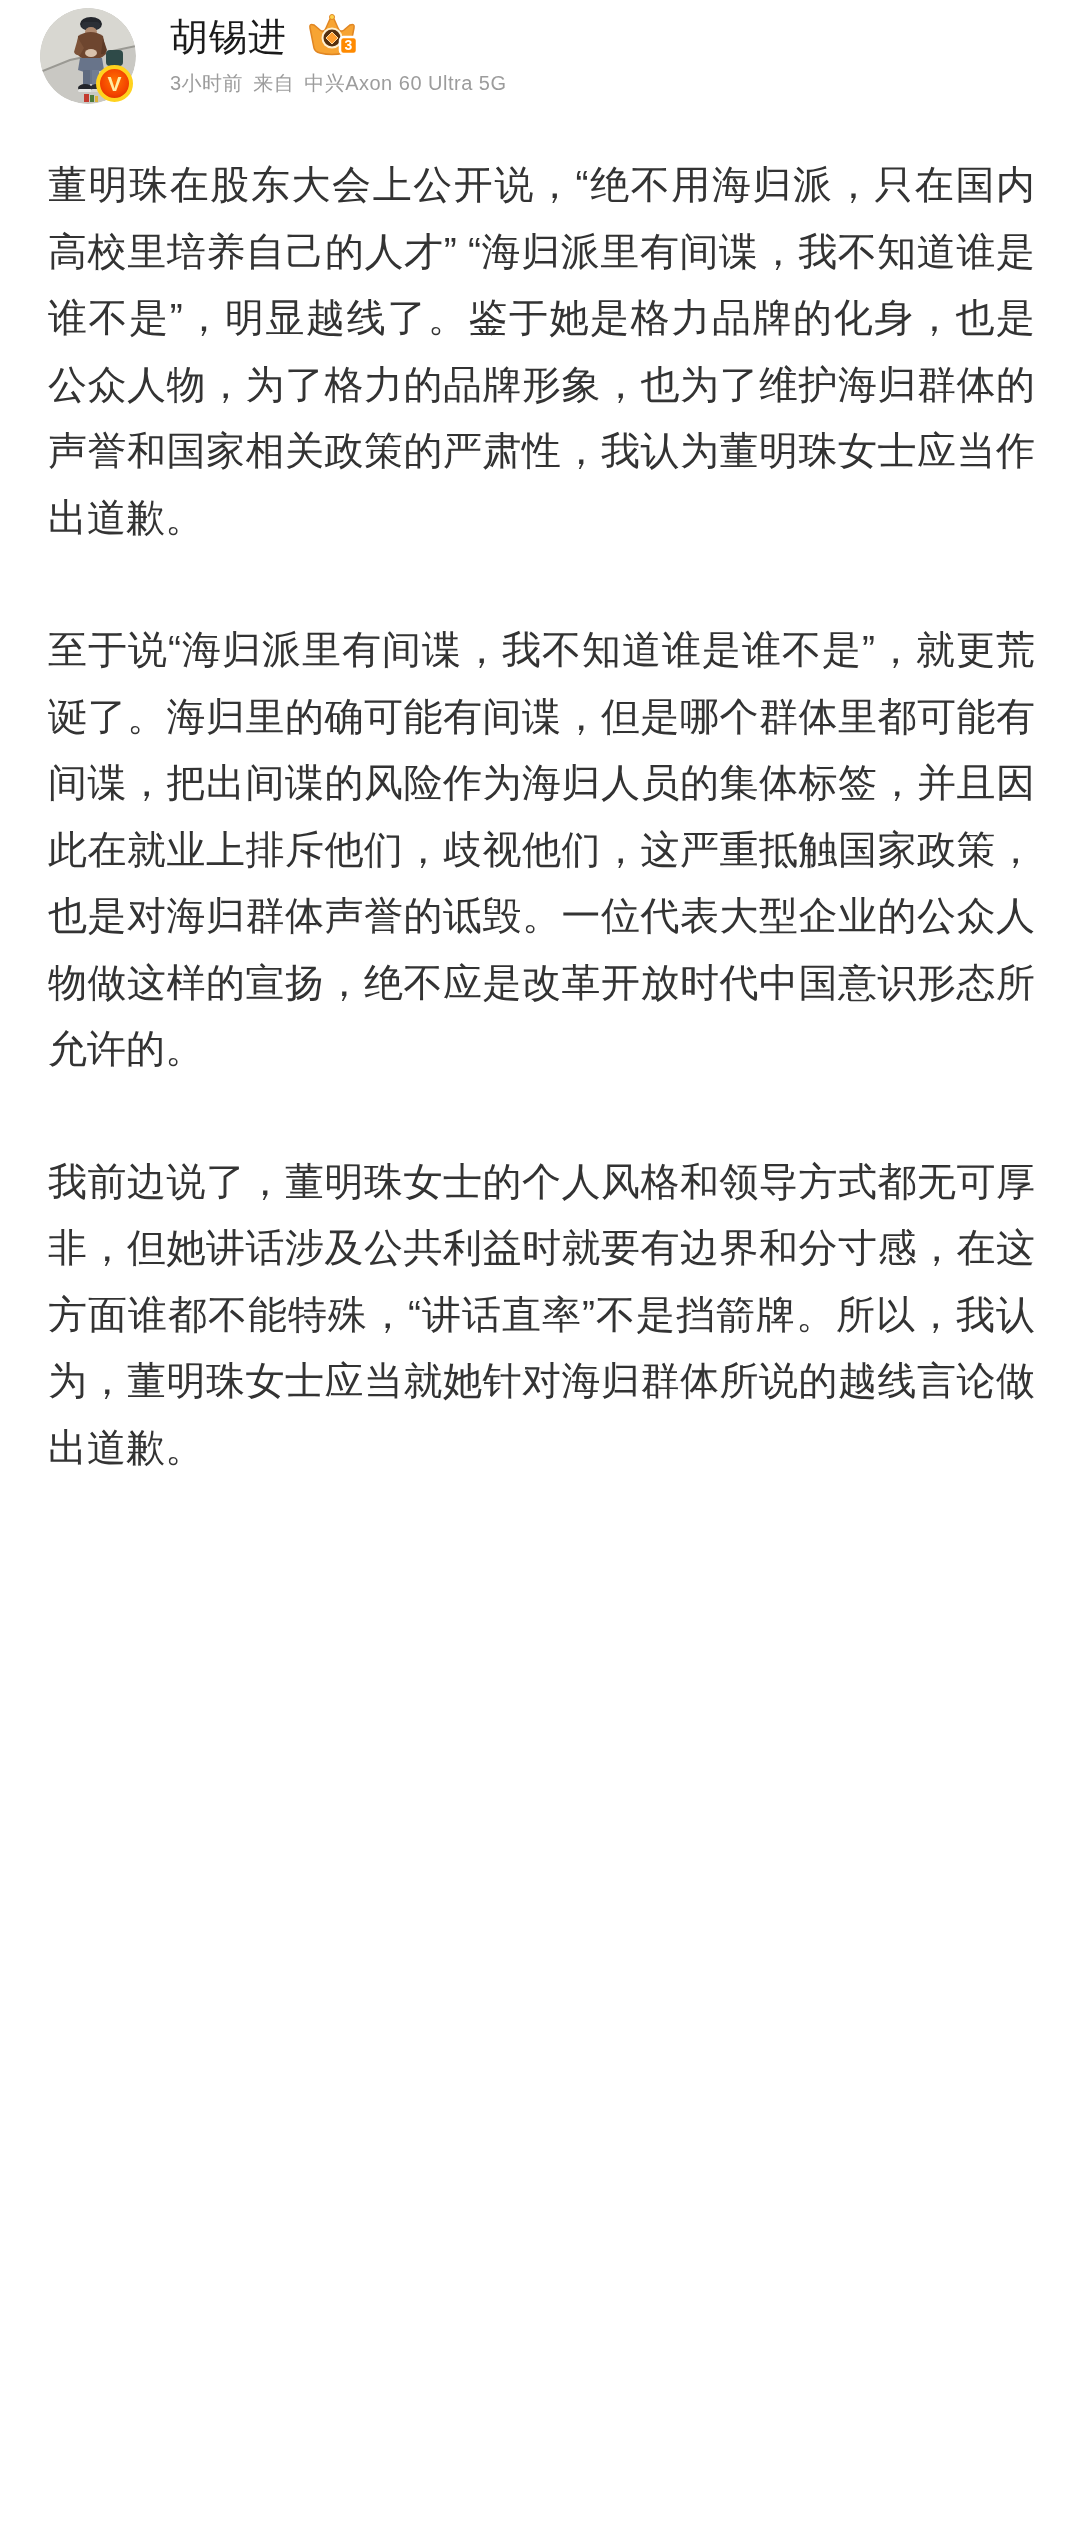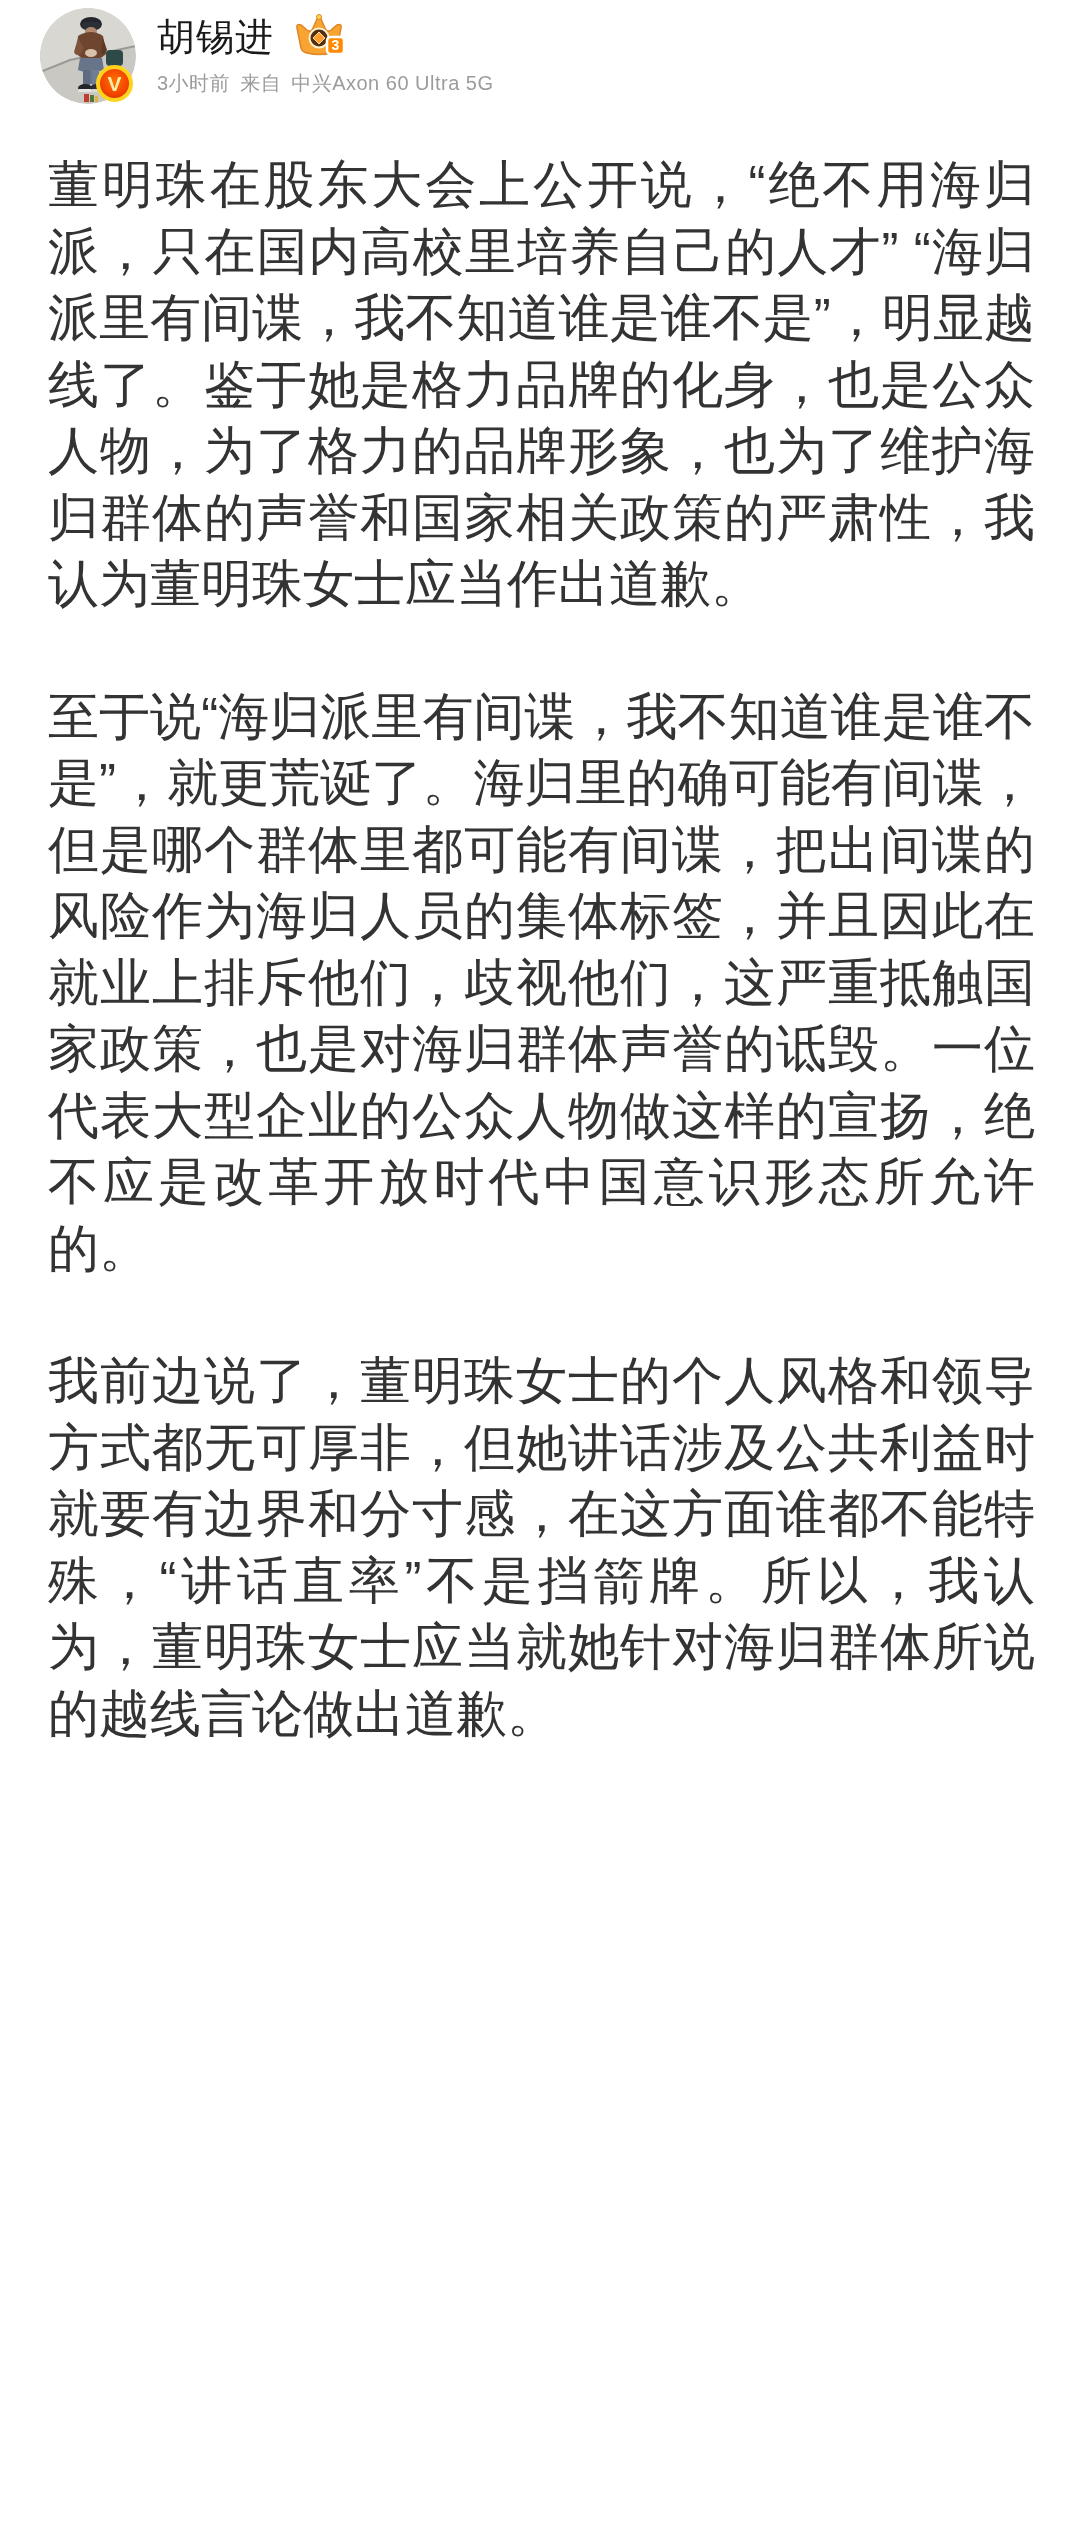--- a/index.html
+++ b/index.html
@@ -43,21 +43,21 @@
     border: 4px solid #ffd21e;
     display: flex;
     align-items: center;
     justify-content: center;
     color: #ffeDA4;
     font-weight: bold;
     font-size: 21px;
     line-height: 1;
   }
   .head-text {
-    margin-left: 21px;
+    margin-left: 34px;
     padding-top: 4px;
     text-align: right;
   }
   .name-row {
     display: flex;
     align-items: center;
     height: 50px;
   }
   .username {
     font-size: 38px;
@@ -75,21 +75,21 @@
     letter-spacing: 0.5px;
     white-space: nowrap;
   }
   .meta span { margin-right: 10px; }
   .meta .source { margin-right: 0; }
   .post-body {
     margin: 48px 45px 0 48px;
   }
   .post-body p {
     margin: 0 0 66px 0;
-    font-size: 51px;
+    font-size: 39px;
     line-height: 66.5px;
     color: #333333;
     text-align: justify;
     word-break: break-all;
   }
   .post-body p:last-child { margin-bottom: 0; }
 </style>
 </head>
 <body>
 

